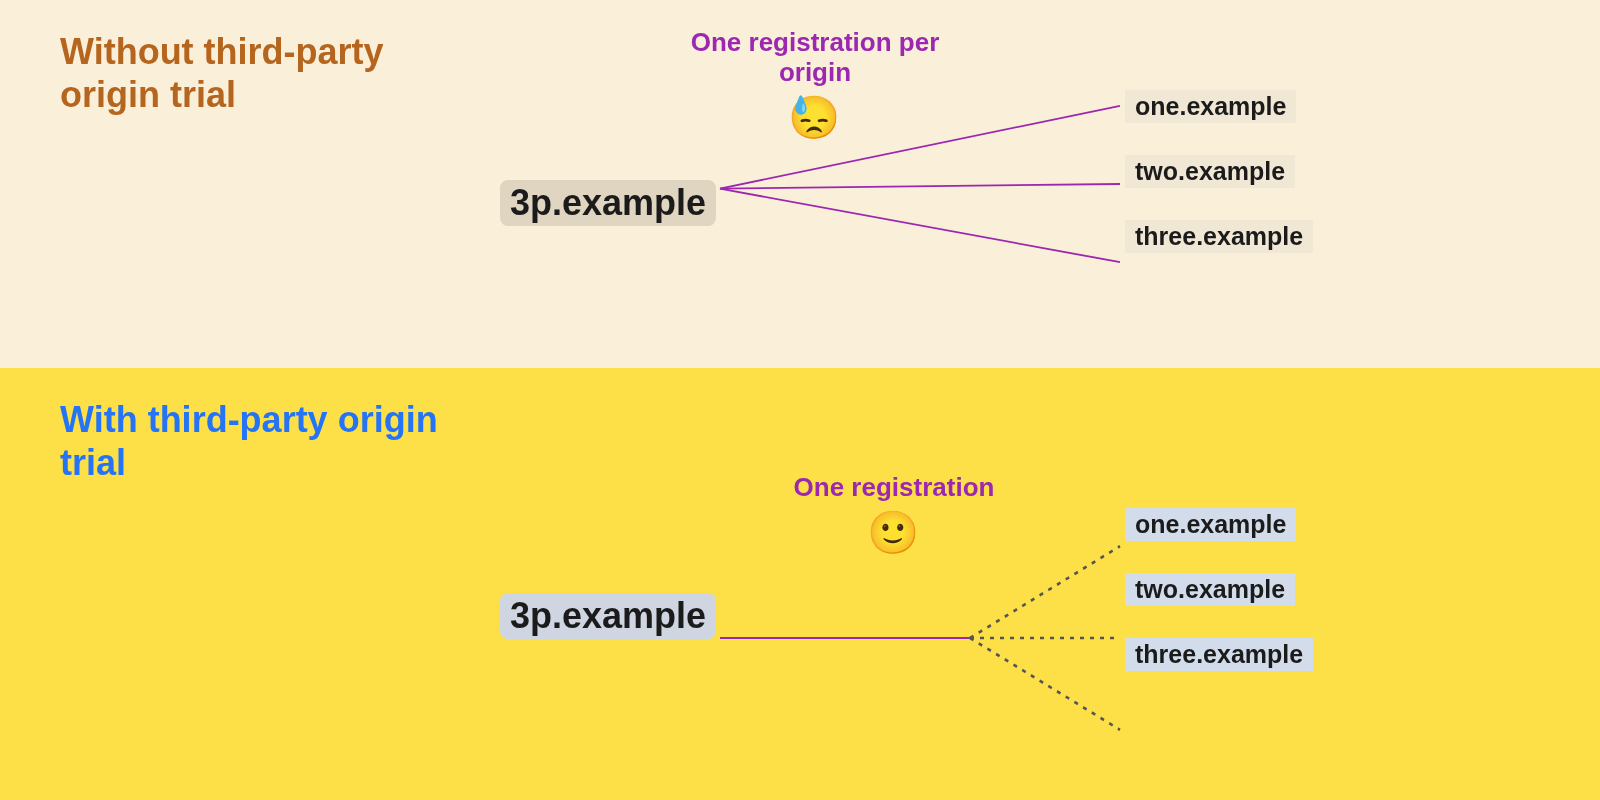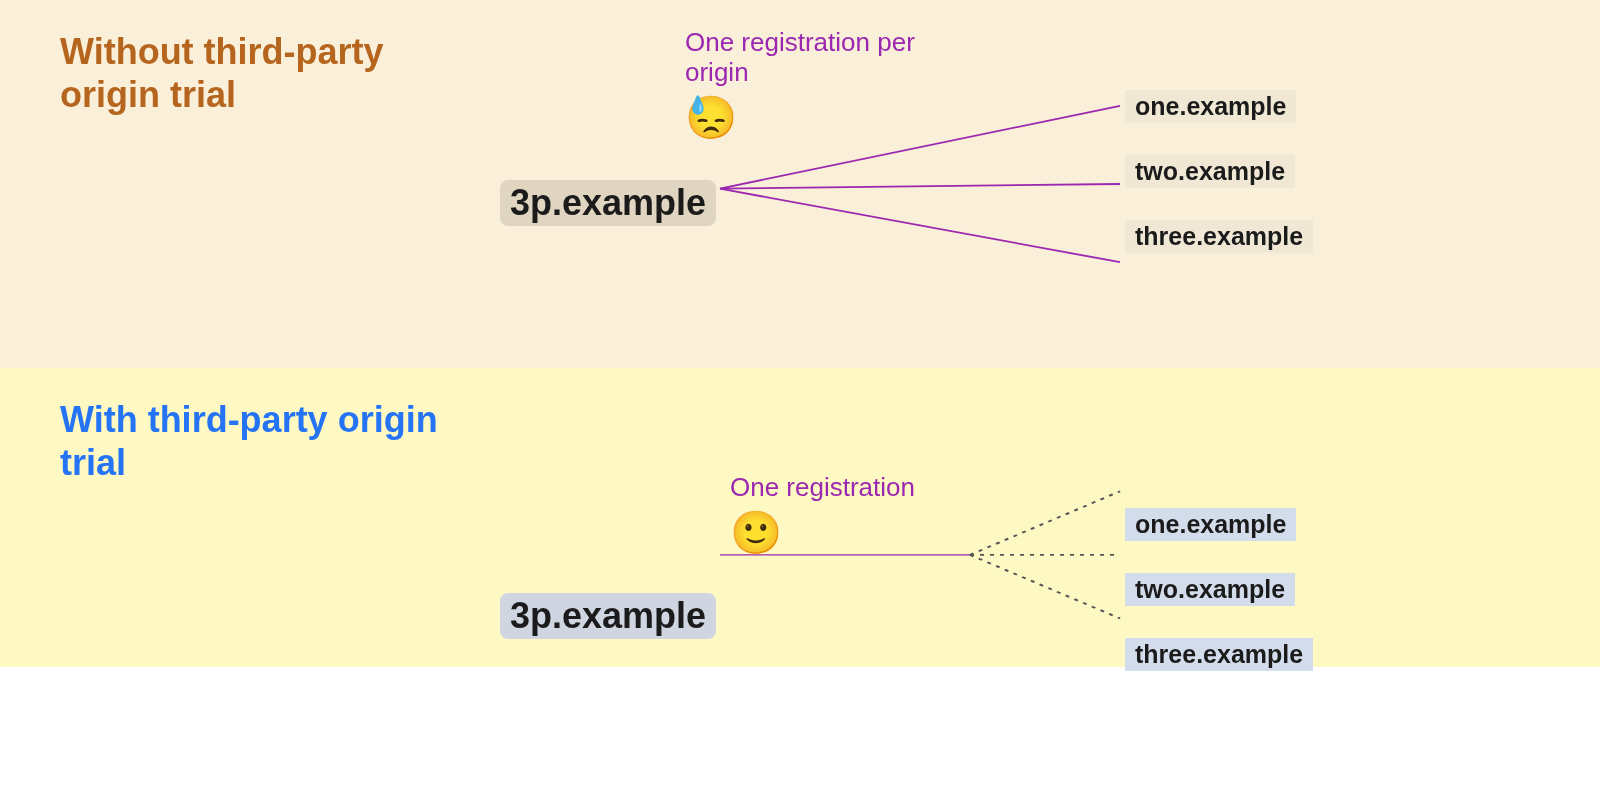--- a/index.html
+++ b/index.html
@@ -11,22 +11,22 @@
     }
     .panel {
       width: 100%;
       position: relative;
     }
     .panel-top {
       height: 368px;
       background: #FAEFD9;
     }
     .panel-bottom {
-      height: 299px;
-      background: #fef9c3;
+      height: 432px;
+      background: #fde047;
     }
     .panel-title {
       position: absolute;
       left: 60px;
       top: 30px;
       font-size: 36px;
       font-weight: bold;
       line-height: 1.2;
       max-width: 400px;
     }
@@ -48,32 +48,32 @@
     }
     .panel-bottom .source-box {
       left: 500px;
       top: 225px;
       background: #CFD6E1;
     }
 
     .caption {
       position: absolute;
       color: #9C27B0;
-      font-weight: normal;
+      font-weight: bold;
       font-size: 26px;
-      text-align: left;
+      text-align: center;
       line-height: 1.15;
       width: 260px;
     }
     .panel-top .caption {
       left: 685px;
       top: 28px;
     }
     .panel-bottom .caption {
-      left: 730px;
+      left: 764px;
       top: 105px;
     }
     .emoji {
       font-size: 42px;
       display: block;
       margin-top: 6px;
     }
 
     .target-col {
       position: absolute;

